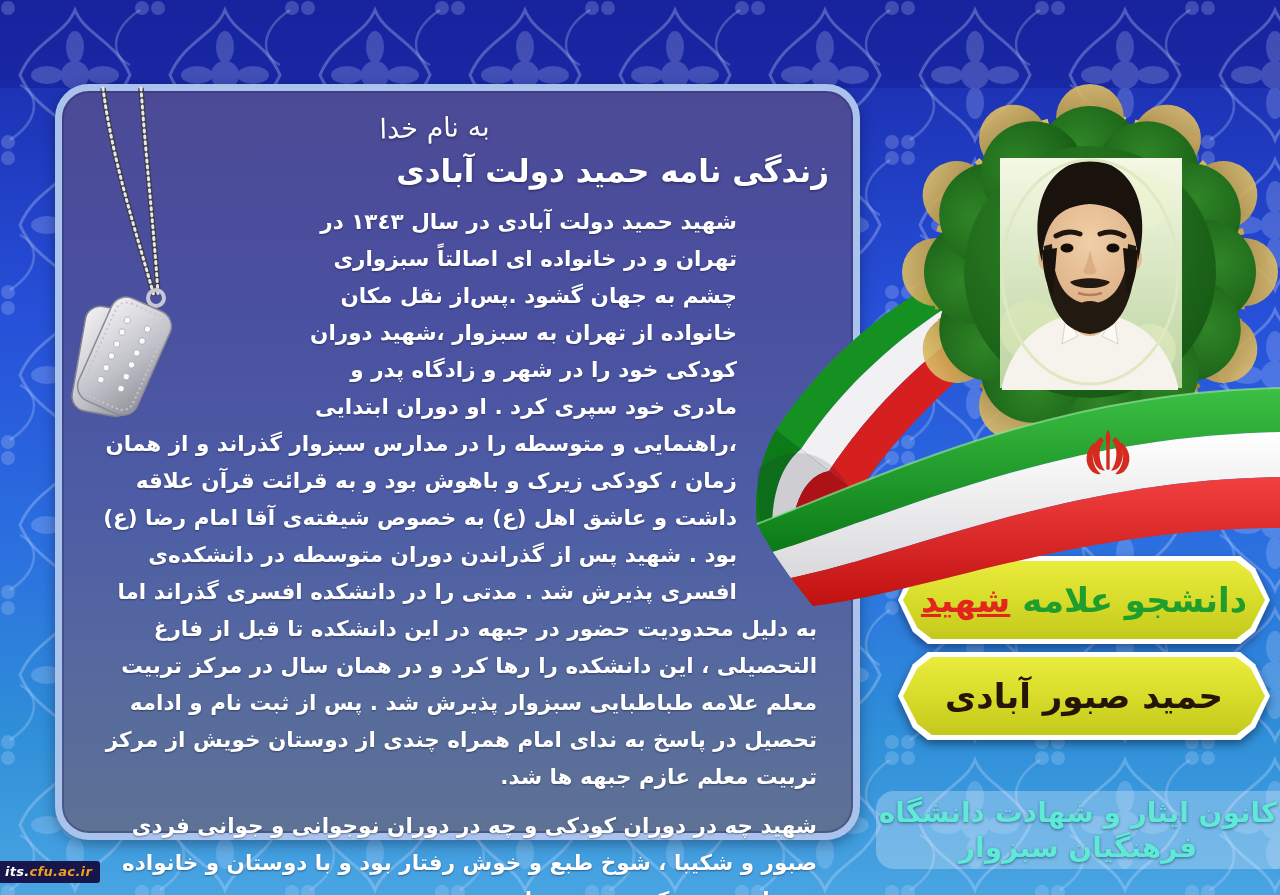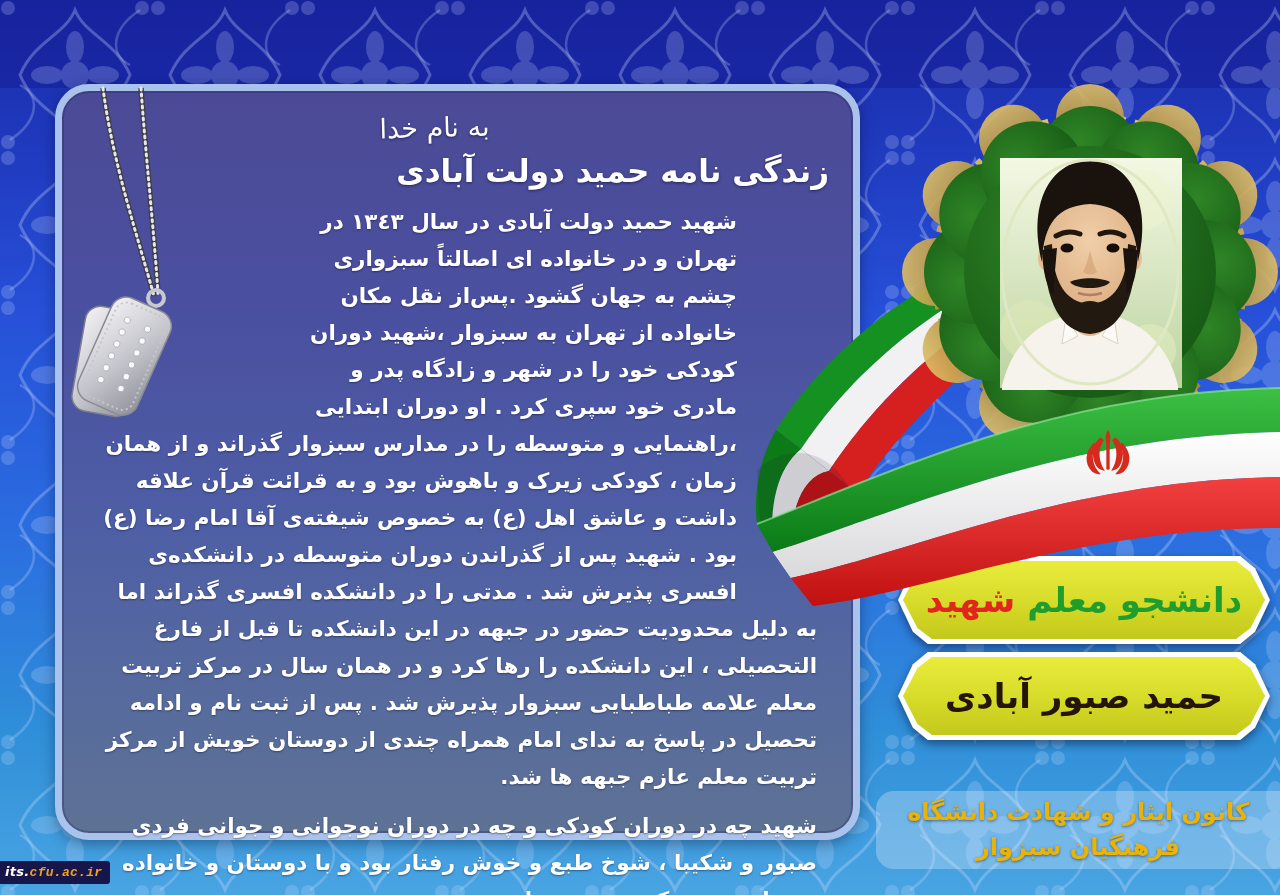--- a/index.html
+++ b/index.html
@@ -49,38 +49,38 @@
   .badge-core{
     position:absolute;inset:5px;direction:rtl;
     background:linear-gradient(180deg,#e9ec3c 0%,#d6da28 55%,#c3c91c 100%);
     clip-path:polygon(0 50%,4% 14%,8% 0,92% 0,96% 14%,100% 50%,96% 86%,92% 100%,8% 100%,4% 86%);
     display:flex;align-items:center;justify-content:center;gap:12px;
     font-size:34px;font-weight:bold;
   }
   #badge-1{top:556px;}
   #badge-2{top:652px;}
   .bt-green{color:#1f9e2e;}
-  .bt-red{color:#e3261d;}
+  .bt-red{color:#e3261d;text-decoration:underline;}
   .bt-dark{color:#241507;}
   
   .footer-credit{
     position:absolute;right:0;top:791px;width:404px;height:78px;z-index:10;
     background:rgba(235,245,255,.30);border-radius:18px 0 0 18px;
-    direction:rtl;color:#eab308;text-align:center;
-    font-weight:bold;font-size:24px;line-height:35px;
+    direction:rtl;color:#5eead4;text-align:center;
+    font-weight:bold;font-size:28px;line-height:35px;
     text-shadow:0 1px 3px rgba(10,30,80,.55);
     display:flex;flex-direction:column;justify-content:center;
   }
   
   .watermark{
     position:absolute;left:0;top:861px;z-index:40;background:#16164a;
     color:#ffffff;font-size:13px;font-style:italic;font-weight:bold;
     padding:3px 8px 4px 5px;border-radius:0 3px 3px 0;letter-spacing:.3px;
   }
-  .watermark .wm-domain{color:#f0a020;font-family:Liberation Mono, monospace;}
+  .watermark .wm-domain{color:#f0a020;}
 </style>
 </head>
 <body>
 
 <svg id="bg-svg" width="1280" height="895" viewBox="0 0 1280 895" preserveAspectRatio="none">
   <defs>
     <linearGradient id="bgGrad" x1="0" y1="0" x2="0" y2="1">
       <stop offset="0" stop-color="#1b2aa4"></stop>
       <stop offset="0.12" stop-color="#1e35b8"></stop>
       <stop offset="0.35" stop-color="#2650d8"></stop>
@@ -124,21 +124,21 @@
       <p>شهید حمید دولت آبادی در سال ۱۳٤۳ در تهران و در خانواده ای اصالتاً سبزواری چشم به جهان گشود .پس‌از نقل مکان خانواده از تهران به سبزوار ،شهید دوران کودکی خود را در شهر و زادگاه پدر و مادری خود سپری کرد . او دوران ابتدایی ،راهنمایی و متوسطه را در مدارس سبزوار گذراند و از همان زمان ، کودکی زیرک و باهوش بود و به قرائت قرآن علاقه داشت و عاشق اهل (ع) به خصوص شیفته‌ی آقا امام رضا (ع) بود . شهید پس از گذراندن دوران متوسطه در دانشکده‌ی افسری  پذیرش شد . مدتی را در دانشکده افسری گذراند اما به دلیل محدودیت حضور در جبهه در این دانشکده تا قبل از فارغ التحصیلی ، این دانشکده را رها کرد و در همان سال در مرکز تربیت معلم علامه طباطبایی سبزوار پذیرش شد . پس از ثبت نام و ادامه تحصیل در پاسخ به ندای امام همراه چندی از دوستان خویش از مرکز تربیت معلم عازم جبهه ها شد.</p>
       <p>شهید چه در دوران کودکی و چه در دوران نوجوانی و جوانی فردی صبور و شکیبا ، شوخ طبع و خوش رفتار بود و با دوستان و خانواده خود از خوی نیکویی برخوردار بود .</p>
 
     </div>
   </div>
 </div>
 
 <div class="badge" id="badge-1">
   <div class="badge-shell"></div>
   <div class="badge-core">
-    <span class="bt-green">دانشجو معلم</span>
+    <span class="bt-green">دانشجو علامه</span>
     <span class="bt-red">شهید</span>
   </div>
 </div>
 <div class="badge" id="badge-2">
   <div class="badge-shell"></div>
   <div class="badge-core">
     <span class="bt-dark">حمید صبور آبادی</span>
   </div>
 </div>
 

